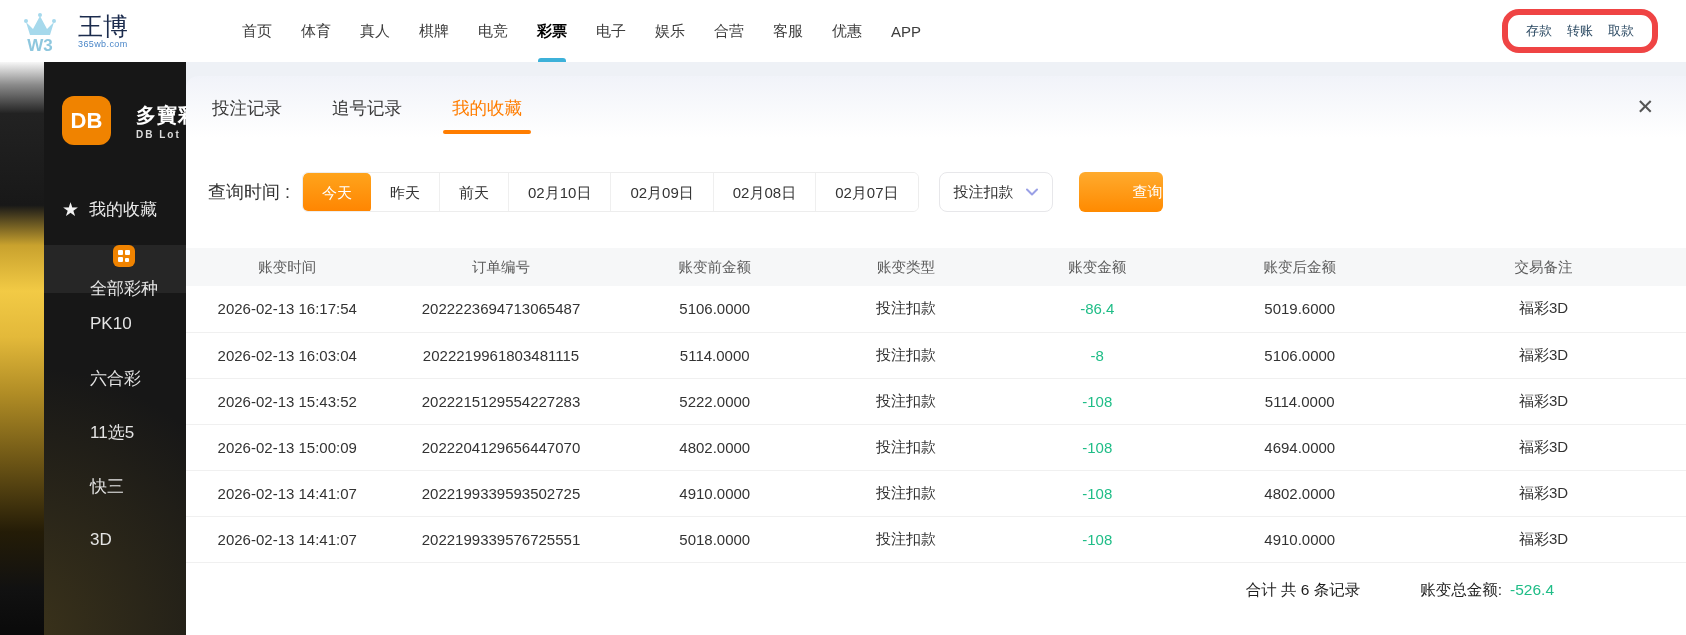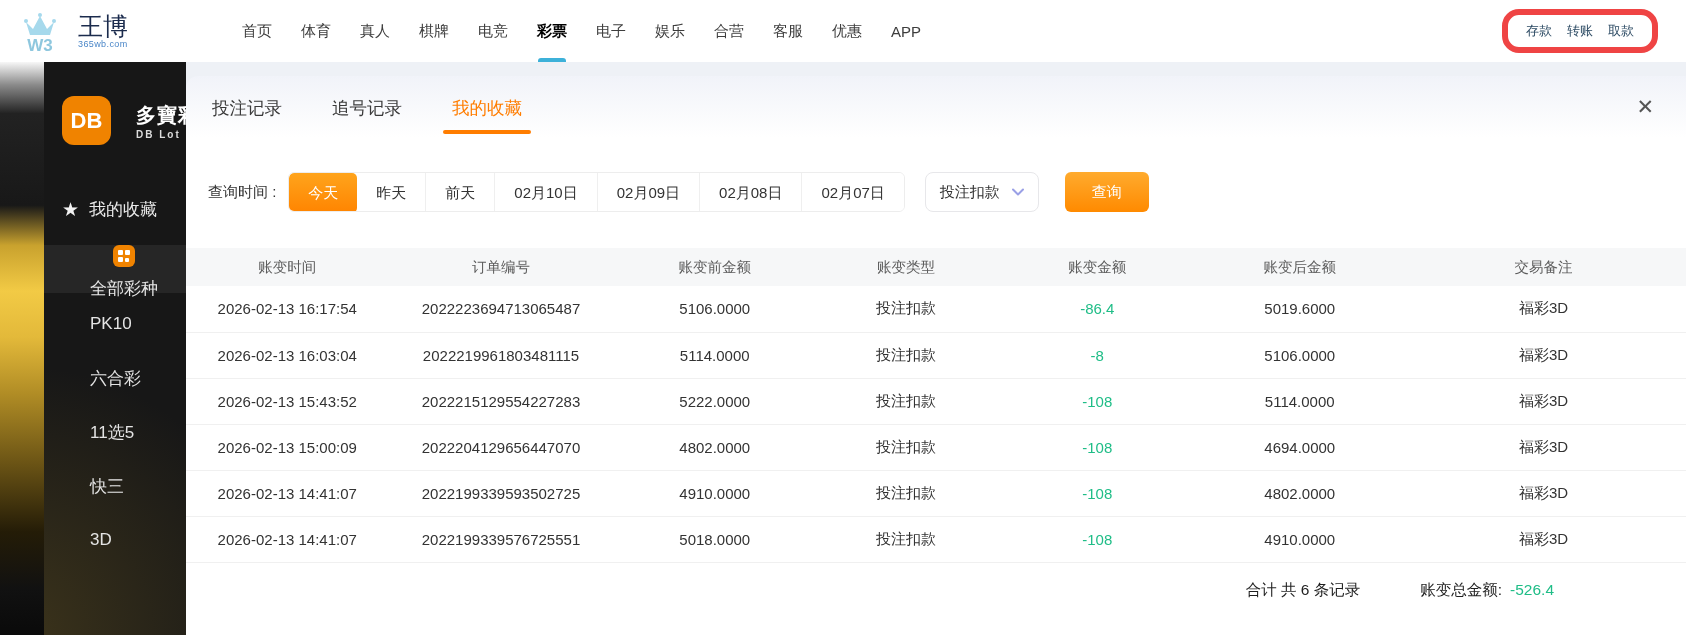--- a/index.html
+++ b/index.html
@@ -36,29 +36,29 @@
 
   
   .panel { flex:1; margin-top:14px; background:linear-gradient(180deg,#f1f3f9 0%,#ffffff 11%); border-radius:12px 0 0 0; position:relative; display:flex; flex-direction:column; }
   .tab-bar { display:flex; gap:46px; padding:12px 28px 0 24px; position:relative; }
   .tab { font-size:17.5px; color:#3a3a3a; padding:8px 2px 14px; cursor:pointer; position:relative; }
   .tab.active { color:#ff7d00; }
   .tab.active::after { content:''; position:absolute; left:50%; transform:translateX(-50%); bottom:0; width:88px; height:4px; background:#ff7d00; border-radius:3px; }
   .close-x { position:absolute; right:32px; top:20px; font-size:21px; color:#555; cursor:pointer; line-height:1; }
 
   .filter-row { display:flex; align-items:center; margin:38px 0 0 22px; }
-  .filter-label { font-size:15px; color:#333; margin-right:12px; }
+  .filter-label { font-size:18px; color:#333; margin-right:12px; }
   .date-group { display:inline-flex; border:1px solid #ededed; border-radius:6px; background:#fff; overflow:hidden; height:40px; }
   .date-btn { border:none; background:#fff; font-size:15px; color:#333; padding:0 19px; height:40px; cursor:pointer; border-left:1px solid #efefef; font-family:inherit; }
   .date-btn:first-child { border-left:none; }
   .date-btn.active { background:linear-gradient(180deg,#ffa41c,#ff8400); color:#fff; border-radius:5px; border-left:none; }
   .date-btn.active + .date-btn { border-left:none; }
   .type-select { margin-left:20px; height:40px; min-width:112px; border:1px solid #e7e7ea; border-radius:8px; background:#fff; display:flex; align-items:center; justify-content:center; gap:12px; font-size:15px; color:#333; padding:0 14px; cursor:pointer; }
   .chev svg { display:block; }
-  .query-btn { margin-left:26px; width:84px; height:40px; border:none; border-radius:6px; background:linear-gradient(180deg,#ffab2e,#ff8a00); color:#fff; font-size:15px; cursor:pointer; font-family:inherit; }
+  .query-btn { margin-left:26px; width:84px; height:40px; border:none; border-radius:6px; background:linear-gradient(180deg,#ffab2e,#ff8a00); color:#fff; font-size:15px; cursor:pointer; font-family:inherit;text-align:right; }
 
   .records { width:100%; border-collapse:collapse; table-layout:fixed; margin-top:36px; }
   .records th { background:#f6f7f8; color:#5c5c5c; font-weight:400; font-size:14.5px; height:38px; text-align:center; }
   .records td { font-size:15px; color:#333; height:46px; text-align:center; border-bottom:1px solid #f0f0f0; }
   .records col.c-time{width:13.5%} .records col.c-order{width:15%} .records col.c-before{width:13.5%}
   .records col.c-type{width:12%} .records col.c-amount{width:13.5%} .records col.c-after{width:13.5%} .records col.c-remark{width:19%}
   .green { color:#1fbd87 !important; }
 
   .summary { display:flex; justify-content:flex-end; align-items:center; padding:17px 132px 0 0; font-size:15.5px; color:#1f1f1f; gap:8px; }
   .summary .total { margin-right:52px; }

